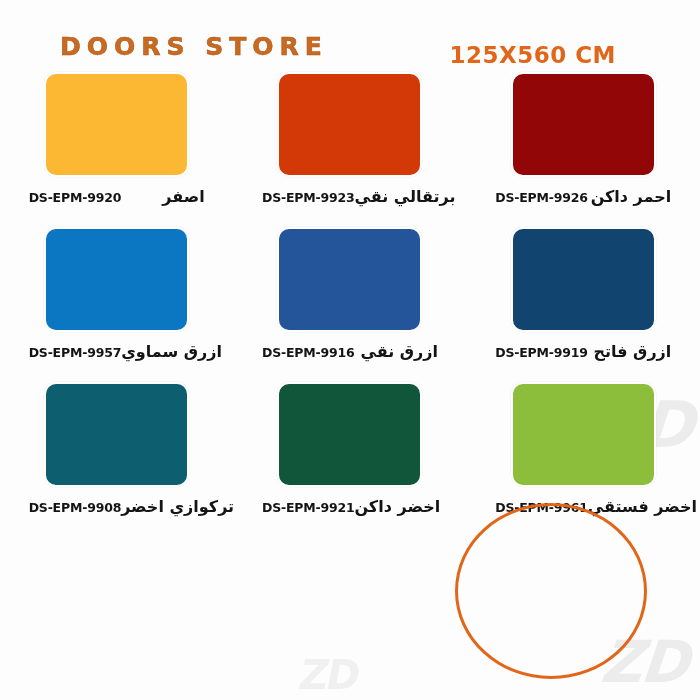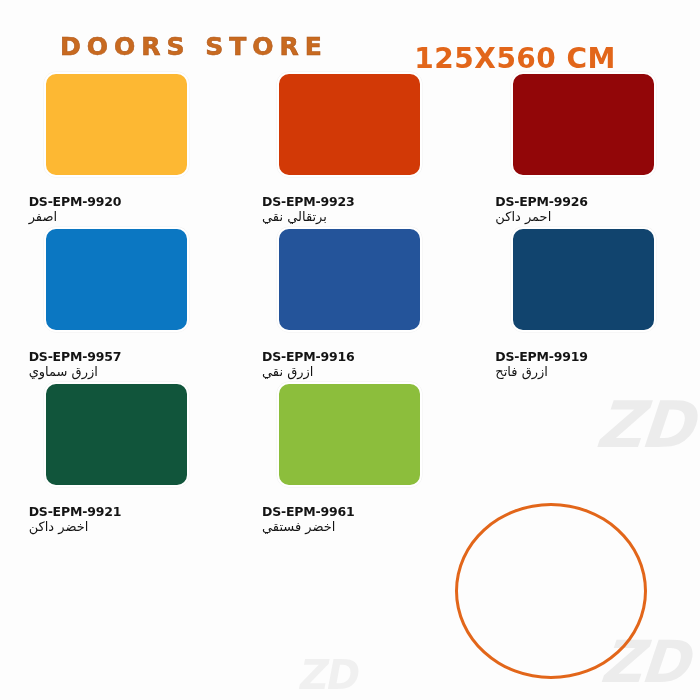--- a/index.html
+++ b/index.html
@@ -63,21 +63,21 @@
     letter-spacing: 6px;
     color: #c86a20;
     -webkit-text-stroke: 0.6px #b0571a;
     font-family: "DejaVu Sans", sans-serif;
     white-space: nowrap;
   }
   .size-label {
     position: absolute;
     right: 84px;
     top: 42px;
-    font-size: 28px;
+    font-size: 23px;
     font-weight: bold;
     color: #e2661a;
     font-family: "DejaVu Sans", sans-serif;
     white-space: nowrap;
     letter-spacing: 0.5px;
   }
 
   
   .grid {
     position: absolute;
@@ -98,38 +98,38 @@
   }
   .swatch {
     width: 145px;
     height: 105px;
     border-radius: 12px;
     border: 2px solid #ffffff;
     box-sizing: border-box;
     box-shadow: 0 0 0 0.5px rgba(0,0,0,0.05);
   }
   .caption {
-    margin-top: 17px;
+    margin-top: 10px;
     width: 176px;
     display: flex;
-    flex-direction: column;
+    flex-direction: row;
     align-items: baseline;
     justify-content: space-between;
     white-space: nowrap;
   }
   .code {
     font-size: 12.5px;
     font-weight: bold;
     color: #141414;
     font-family: "DejaVu Sans", sans-serif;
     letter-spacing: -0.2px;
   }
   .name-ar {
-    font-size: 13px;
-    font-weight: normal;
+    font-size: 16px;
+    font-weight: bold;
     color: #141414;
     font-family: "DejaVu Sans", sans-serif;
     direction: rtl;
     unicode-bidi: embed;
   }
 
   
   .annot-circle {
     position: absolute;
     left: 455px;
@@ -191,20 +191,27 @@
         </div>
       </div>
       <div class="cell">
         <div class="swatch" style="background: rgb(17, 68, 110);"></div>
         <div class="caption">
           <span class="code">DS-EPM-9919</span>
           <span class="name-ar">ازرق فاتح</span>
         </div>
       </div>
       <div class="cell">
+        <div class="swatch" style="background: rgb(13, 94, 110);"></div>
+        <div class="caption">
+          <span class="code">DS-EPM-9908</span>
+          <span class="name-ar">تركوازي اخضر</span>
+        </div>
+      </div>
+      <div class="cell">
         <div class="swatch" style="background: rgb(17, 85, 59);"></div>
         <div class="caption">
           <span class="code">DS-EPM-9921</span>
           <span class="name-ar">اخضر داكن</span>
         </div>
       </div>
       <div class="cell">
         <div class="swatch" style="background: rgb(140, 190, 60);"></div>
         <div class="caption">
           <span class="code">DS-EPM-9961</span>

